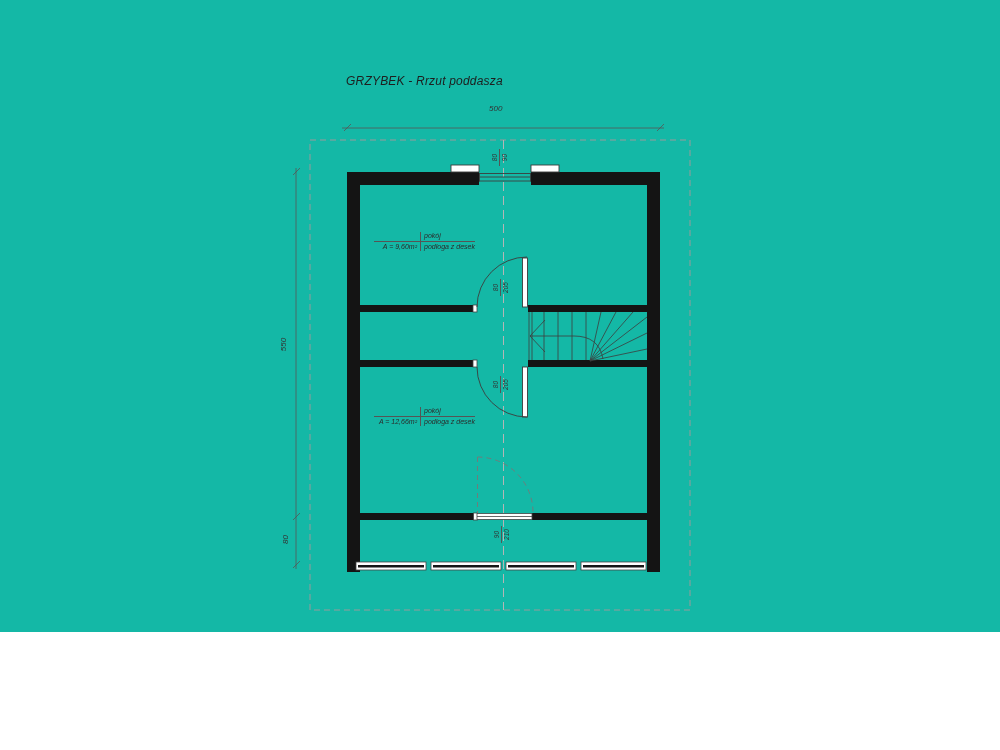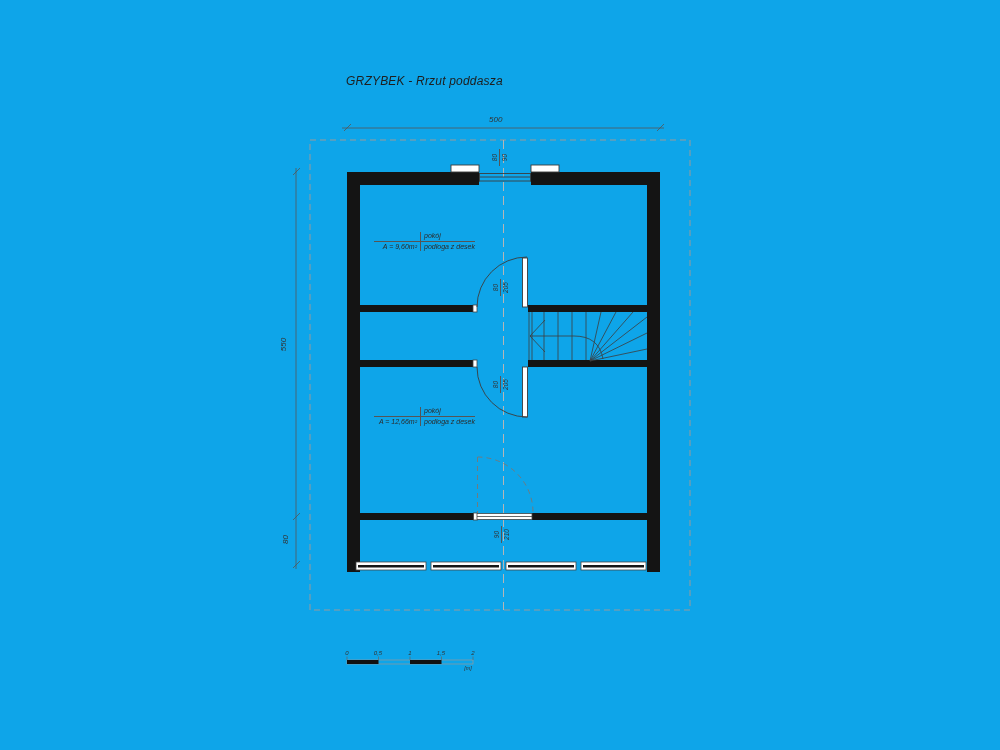--- a/index.html
+++ b/index.html
@@ -1,16 +1,16 @@
 <!DOCTYPE html>
 <html><head>
 <meta charset="utf-8">
 <style>
   html,body{margin:0;padding:0;background:#fff;}
-  #canvas{position:relative;width:1000px;height:750px;background:#0ea5e9;overflow:hidden;
+  #canvas{position:relative;width:1000px;height:632px;background:#14b8a6;overflow:hidden;
           font-family:"Liberation Sans",sans-serif;}
   .lbl{position:absolute;font-style:italic;color:#2b2b2b;white-space:nowrap;}
   .title{font-size:12px;letter-spacing:.2px;color:#1e1e1e;}
   .dimlbl{font-size:8px;color:#333;}
   .vrot{transform:rotate(-90deg);transform-origin:center center;}
   .frac{position:absolute;display:flex;flex-direction:column;align-items:center;
         font-style:italic;font-size:6.5px;line-height:7px;color:#333;
         transform:rotate(-90deg);transform-origin:center center;}
   .frac .sep{width:17px;border-top:1px solid #555;margin:1px 0;}
   .rlabel{position:absolute;display:grid;grid-template-columns:47px auto;
@@ -135,21 +135,21 @@
         <line x1="378.5" y1="656.5" x2="378.5" y2="660"></line>
         <line x1="410" y1="656.5" x2="410" y2="660"></line>
         <line x1="441.5" y1="656.5" x2="441.5" y2="660"></line>
         <line x1="473" y1="656.5" x2="473" y2="660"></line>
       </g>
     </g>
   </svg>
 
   <div class="lbl title" style="left:346px;top:74px;">GRZYBEK - Rrzut poddasza</div>
 
-  <div class="lbl dimlbl" style="left:489px;top:115px;">500</div>
+  <div class="lbl dimlbl" style="left:489px;top:104px;">500</div>
   <div class="lbl dimlbl vrot" style="left:277px;top:340px;">550</div>
   <div class="lbl dimlbl vrot" style="left:281px;top:535px;">80</div>
 
   <div class="frac" style="left:491px;top:149px;">
     <span>80</span>
     <span class="sep"></span>
     <span>90</span>
   </div>
   <div class="frac" style="left:492px;top:279px;">
     <span>80</span>

